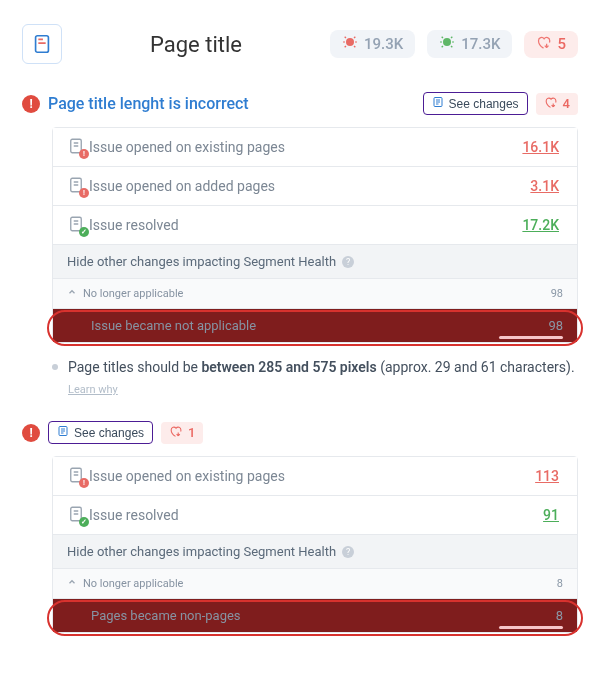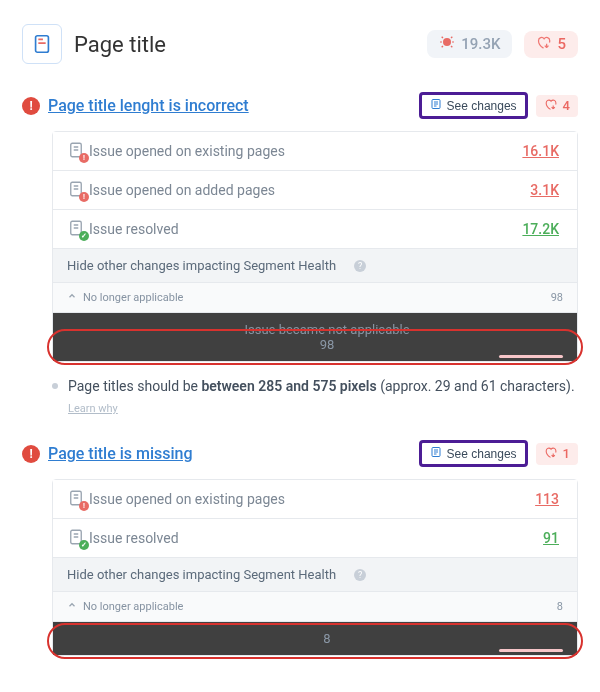--- a/index.html
+++ b/index.html
@@ -24,20 +24,21 @@
     width: 40px; height: 40px;
     border: 1px solid #cfe1f7;
     border-radius: 6px;
     display: flex; align-items: center; justify-content: center;
   }
   .header-title {
     font-size: 22px;
     font-weight: 400;
     color: #333;
     flex: 1;
+    text-align: center;
   }
   .stat-pill {
     display: flex; align-items: center; gap: 6px;
     padding: 4px 12px;
     border-radius: 8px;
     font-size: 15px;
     font-weight: 500;
     color: #94a2b3;
   }
   .stat-pill.neutral { background: #f1f4f8; }
@@ -58,25 +59,24 @@
     background: #e04b3f;
     color: #fff;
     display: flex; align-items: center; justify-content: center;
     font-weight: 700; font-size: 12px;
   }
   .issue-title {
     color: #2f7dd1;
     font-size: 16px;
     font-weight: 500;
     flex: 1;
-    text-decoration: underline;
   }
   .see-changes {
     display: flex; align-items: center; gap: 5px;
-    border: 3px solid #4c1d95;
+    border: 1px solid #4c1d95;
     border-radius: 4px;
     padding: 3px 8px;
     font-size: 12px;
     color: #3a4a5b;
     background: #fff;
     cursor: pointer;
   }
   .see-changes .list-icon { color:#2f7dd1; }
   .heart-count {
     display: flex; align-items: center; gap: 6px;
@@ -108,44 +108,44 @@
   .row-value { font-weight: 500; padding-right: 4px; text-decoration: underline; }
   .v-red   { color: #e86b65; }
   .v-green { color: #4cae5a; margin-left: 8px; }
   .v-grey  { color: #8a97a6; }
 
   .section-header {
     background: #f2f4f6;
     color: #5b6a7a;
     font-size: 13px;
     padding: 9px 14px;
-    display:flex; align-items:center; gap:18px;
+    display:flex; align-items:center; gap:6px;
     border-bottom: 1px solid #e6e9ed;
   }
   .info-dot{
     width:12px;height:12px;border-radius:50%;
     background:#c8cfd8;color:#fff;font-size:9px;
     display:inline-flex;align-items:center;justify-content:center;
   }
 
   .subhead {
     display:flex; align-items:center;
     padding: 8px 14px;
     background:#f9fafb;
     color:#8693a2; font-size:11px;
     border-bottom:1px solid #e6e9ed;
   }
   .subhead .chev { margin-right:6px; color:#9aa5b1; display:inline-block; }
   .subhead .val { }
 
   .sub-row {
-    display:flex; align-items:center;
+    display:flex; align-items:flex-start;
     padding: 9px 14px 9px 38px;
-    background:#404040;
-    color:#8693a2; font-size:13px;flex-direction:column;
+    background:#7f1d1d;
+    color:#8693a2; font-size:13px;
   }
   .sub-row .lbl { flex:1; }
   .sub-row .val { }
 
   
   .pink-underline {
     position:absolute;
     right: 14px; bottom: 3px;
     width: 64px; height: 3px;
     background: #f6c5c8;
@@ -200,20 +200,29 @@
   <div class="header-title">Page title</div>
   <div class="stat-pill neutral">
     <span class="bug-red">
       <svg width="16" height="16" viewBox="0 0 24 24" fill="currentColor">
           <circle cx="12" cy="12" r="6"></circle>
           <path d="M4 12h-2M22 12h-2M6 6l-2-2M18 6l2-2M6 18l-2 2M18 18l2 2" stroke="currentColor" stroke-width="2"></path>
         </svg>
     </span>
     <span>19.3K</span>
   </div>
+  <div class="stat-pill neutral">
+    <span class="bug-green">
+      <svg width="16" height="16" viewBox="0 0 24 24" fill="currentColor">
+          <circle cx="12" cy="12" r="6"></circle>
+          <path d="M4 12h-2M22 12h-2M6 6l-2-2M18 6l2-2M6 18l-2 2M18 18l2 2" stroke="currentColor" stroke-width="2"></path>
+        </svg>
+    </span>
+    <span>17.3K</span>
+  </div>
   <div class="stat-pill heart">
     <span class="heart-red">
       <svg width="15" height="15" viewBox="0 0 24 24" fill="none" stroke="currentColor" stroke-width="2">
           <path d="M12 21s-8-5-8-12a5 5 0 0 1 9-3 5 5 0 0 1 9 3c0 1-.2 2-.5 3"></path>
           <path d="M17 14v6m0 0l-3-3m3 3l3-3"></path>
         </svg>
     </span>
     <span>5</span>
   </div>
 </div>
@@ -307,21 +316,20 @@
     <div class="bullet"></div>
     <div>
       <span>Page titles should be </span><b>between 285 and 575 pixels</b><span> (approx. 29 and 61 characters). </span><span class="learn-why">Learn why</span>
     </div>
   </div>
 </div>
 
 <div class="issue-card">
   <div class="issue-header">
     <div class="alert-circle">!</div>
-    <div class="issue-title">Page title is missing</div>
     <button class="see-changes">
       <span class="list-icon">
         <svg width="12" height="12" viewBox="0 0 24 24" fill="none" stroke="currentColor" stroke-width="2">
             <rect x="4" y="3" width="16" height="18" rx="2"></rect>
             <path d="M8 8h8M8 12h8M8 16h5"></path>
           </svg>
       </span>
       <span>See changes</span>
     </button>
     <div class="heart-count">
@@ -369,18 +377,19 @@
     <div class="subhead">
       <span class="chev">
         <svg width="10" height="10" viewBox="0 0 24 24" fill="none" stroke="currentColor" stroke-width="3">
             <polyline points="6 15 12 9 18 15"></polyline>
           </svg>
       </span>
       <span style="flex:1">No longer applicable</span>
       <span class="val v-grey">8</span>
     </div>
     <div class="sub-row" style="position:relative">
+      <span class="lbl">Pages became non-pages</span>
       <span class="val v-grey">8</span>
       <div class="pink-underline"></div>
     </div>
     <div class="highlight-oval" style="left:-6px; right:-6px; height:36px; bottom:-4px;"></div>
   </div>
 </div>
 
 </body></html>

